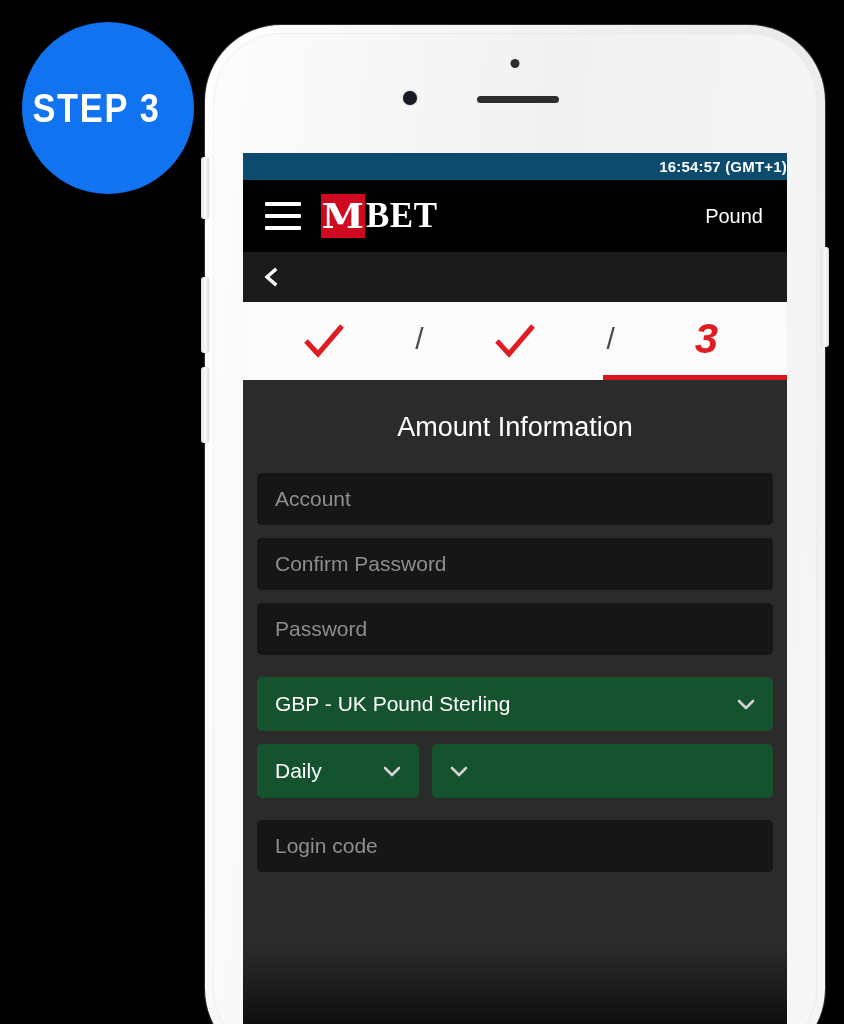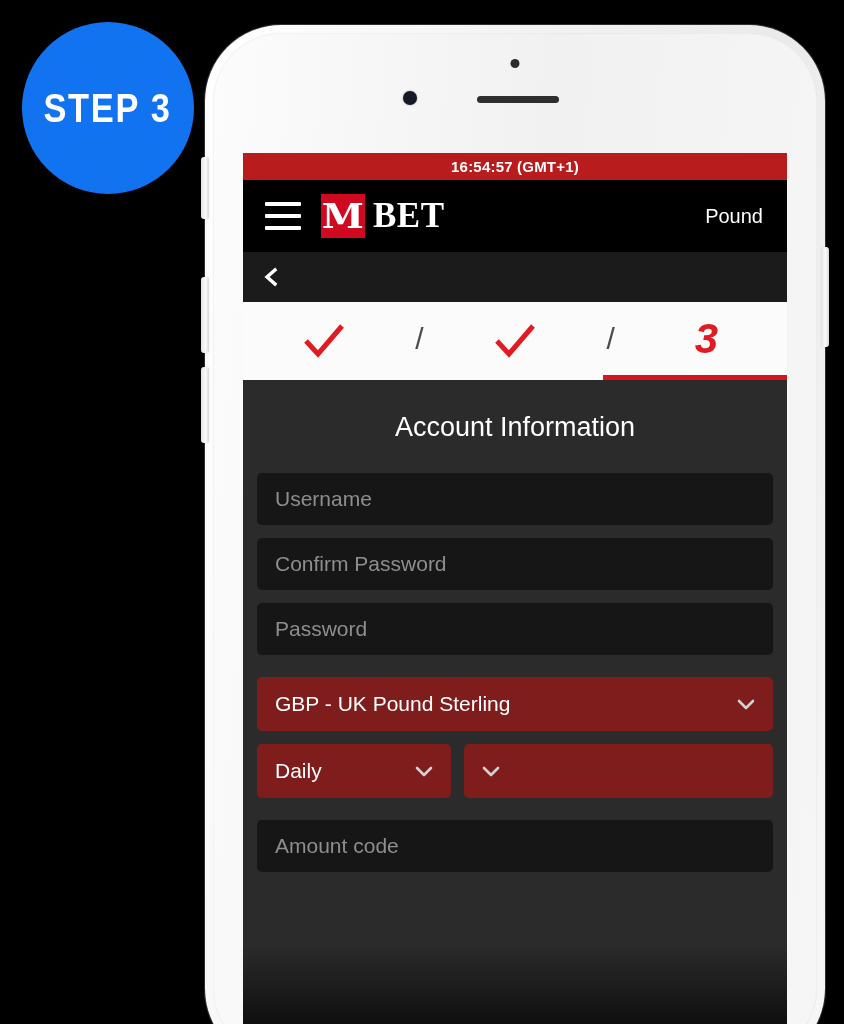--- a/index.html
+++ b/index.html
@@ -21,21 +21,20 @@
     position: absolute;
     left: 22px;
     top: 22px;
     width: 172px;
     height: 172px;
     border-radius: 50%;
     background: #1273f0;
     z-index: 40;
     display: flex;
     align-items: center;
-    justify-content: center;
   }
   .step-badge-text {
     color: #ffffff;
     font-family: "Liberation Sans Narrow", "Liberation Sans", sans-serif;
     font-size: 40px;
     font-weight: bold;
     letter-spacing: 2px;
     transform: scaleX(0.86);
     white-space: nowrap;
   }
@@ -122,24 +121,24 @@
     bottom: 0;
     height: 120px;
     background: linear-gradient(180deg, rgba(0,0,0,0) 0%, rgba(0,0,0,0.55) 55%, #000000 100%);
     pointer-events: none;
     z-index: 9;
   }
 
   
   .time-bar {
     height: 27px;
-    background: #b91c1c;
-    display: flex;
-    align-items: center;
-    justify-content: center;
+    background: #0c4a6e;
+    display: flex;
+    align-items: center;
+    justify-content: flex-end;
   }
   .time-text {
     color: #ffffff;
     font-size: 15px;
     font-weight: bold;
     letter-spacing: 0.2px;
   }
 
   
   .app-header {
@@ -186,21 +185,21 @@
     font-weight: bold;
     font-size: 34px;
     line-height: 1;
     transform: scaleX(1.12);
   }
   .brand-word {
     color: #ffffff;
     font-family: "Liberation Serif", serif;
     font-weight: bold;
     font-size: 35px;
-    margin-left: 8px;
+    margin-left: 1px;
     letter-spacing: 0.5px;
   }
   .login-link {
     margin-left: auto;
     color: #ffffff;
     font-size: 20px;
     cursor: pointer;
   }
 
   
@@ -282,40 +281,40 @@
     align-items: center;
     padding: 0 18px;
     box-sizing: border-box;
   }
   .field-placeholder {
     color: #8e8e8e;
     font-size: 21px;
   }
   .select-field {
     height: 54px;
-    background: #7f1d1d;
+    background: #14532d;
     border-radius: 5px;
     margin-bottom: 13px;
     display: flex;
     align-items: center;
     padding: 0 18px;
     box-sizing: border-box;
     cursor: pointer;
   }
   .select-value {
     color: #ffffff;
     font-size: 21px;
     flex: 1;
   }
   .chevron-down { width: 18px; height: 11px; flex: none; }
   .select-row {
     display: flex;
     gap: 13px;
   }
-  .select-row .select-small { width: 194px; flex: none; }
+  .select-row .select-small { width: 162px; flex: none; }
   .select-row .select-large { flex: 1; }
   .gap-before-currency { height: 9px; }
   .gap-before-bonus { height: 9px; }
 </style>
 </head>
 <body>
 
 <div class="step-badge">
   <span class="step-badge-text">STEP 3</span>
 </div>
@@ -372,24 +371,24 @@
         </svg>
       </div>
       <div class="step-sep">/</div>
       <div class="step-cell">
         <span class="step-number">3</span>
       </div>
       <div class="step-underline"></div>
     </div>
 
     <div class="form-area">
-      <h2 class="section-title">Account Information</h2>
+      <h2 class="section-title">Amount Information</h2>
 
       <div class="field">
-        <span class="field-placeholder">Username</span>
+        <span class="field-placeholder">Account</span>
       </div>
 
       <div class="field">
         <span class="field-placeholder">Confirm Password</span>
       </div>
 
       <div class="field">
         <span class="field-placeholder">Password</span>
       </div>
 
@@ -412,19 +411,19 @@
         <div class="select-field select-large">
           <svg class="chevron-down" viewBox="0 0 18 11">
             <polyline points="2,2 9,9 16,2" fill="none" stroke="#d2d2d2" stroke-width="2.6" stroke-linecap="round" stroke-linejoin="round"></polyline>
           </svg>
         </div>
       </div>
 
       <div class="gap-before-bonus"></div>
 
       <div class="field">
-        <span class="field-placeholder">Amount code</span>
+        <span class="field-placeholder">Login code</span>
       </div>
     </div>
 
     <div class="screen-fade"></div>
   </div>
 </div>
 
 </body></html>

